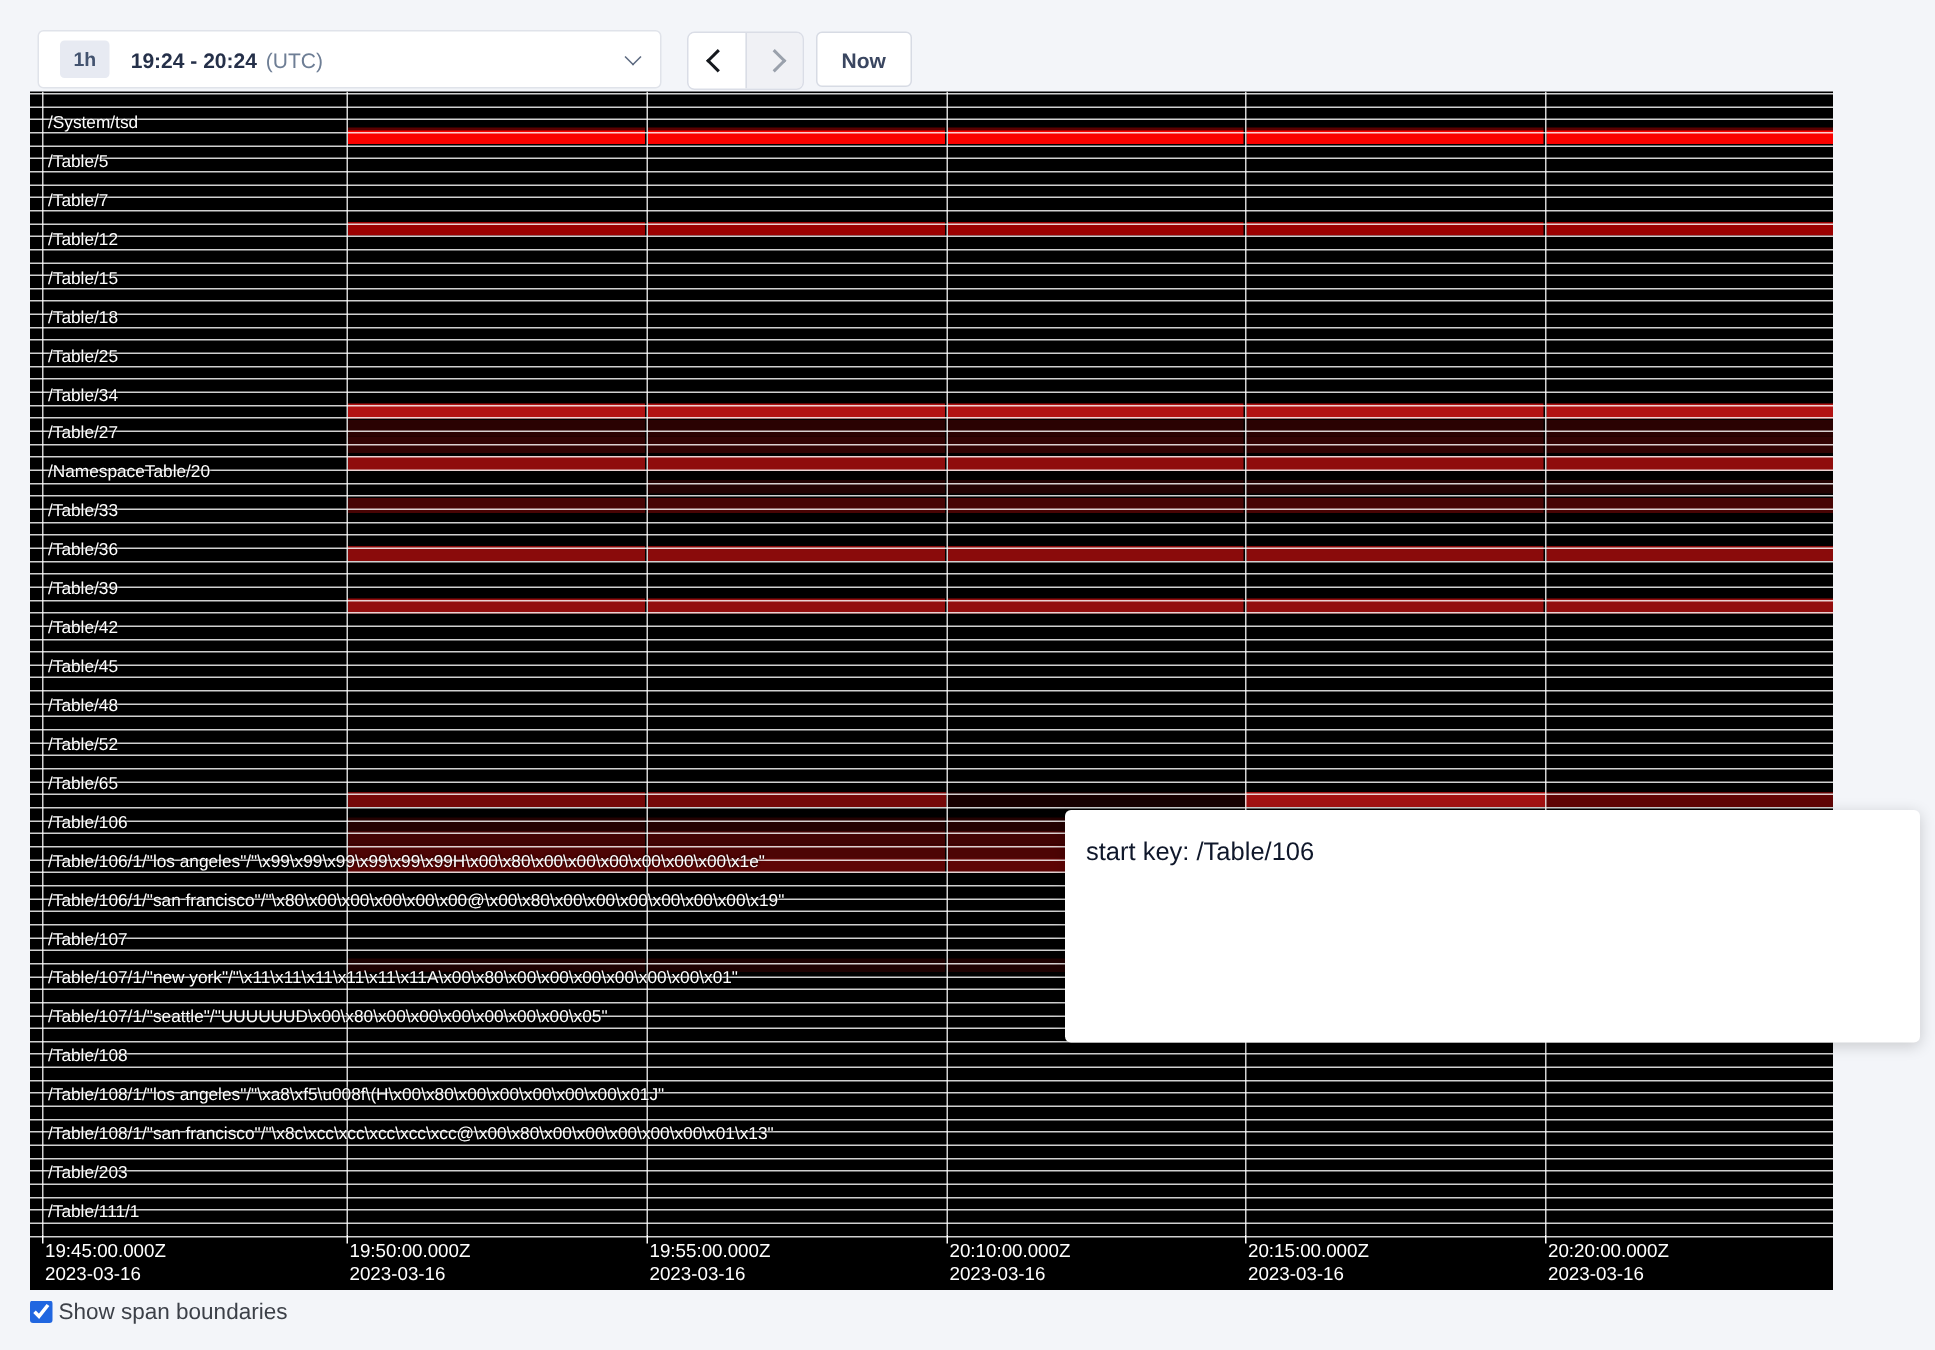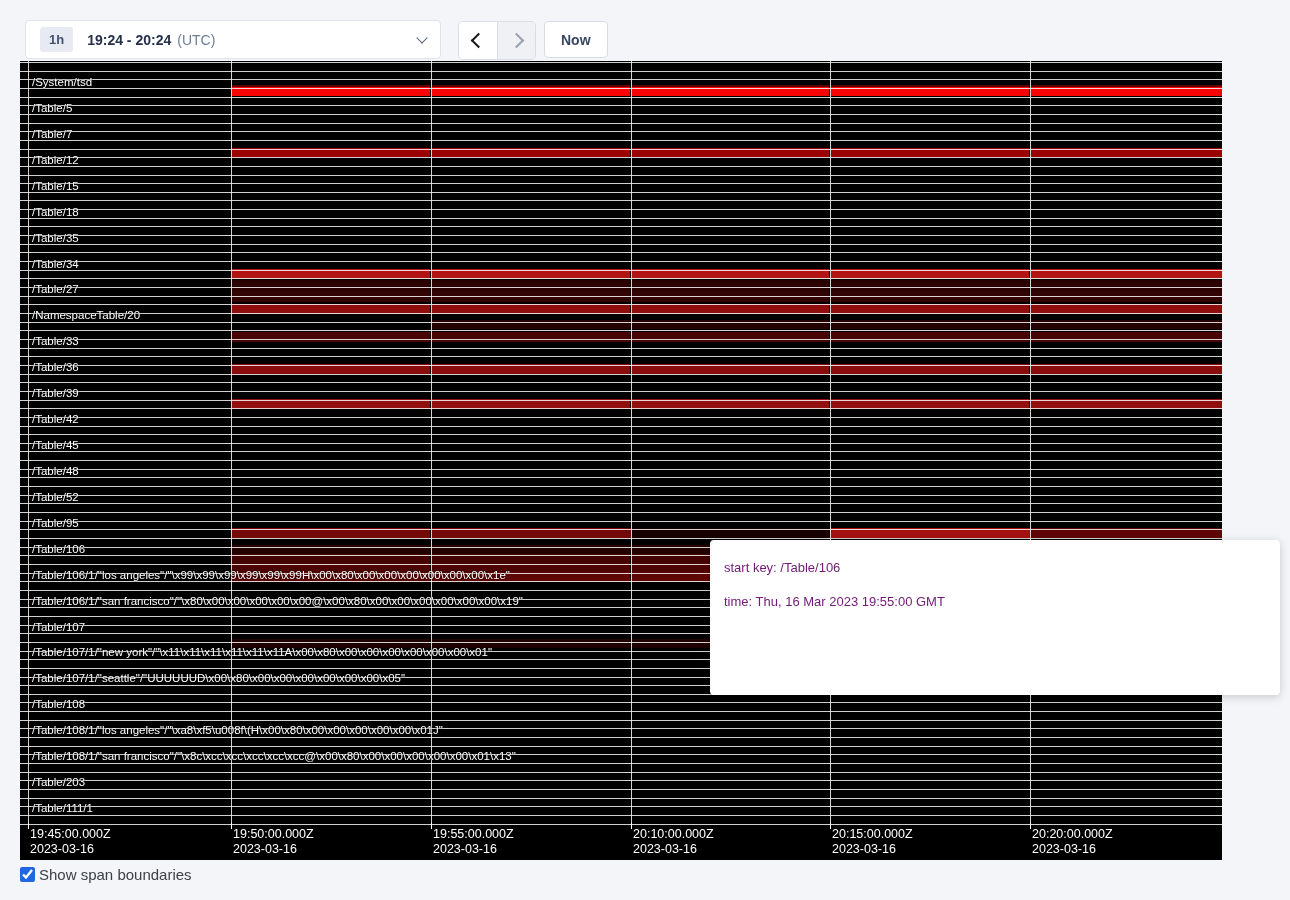--- a/index.html
+++ b/index.html
@@ -26,21 +26,21 @@
     font-size:14px;font-weight:bold;color:#3a4660;cursor:pointer;}
 
   
   .key-visualizer{position:absolute;left:20px;top:61px;width:1202px;height:799px;background:#000;}
   .heatmap-plot{position:absolute;inset:0;overflow:hidden;}
 
   
   .kv-tooltip{position:absolute;left:710px;top:540px;width:570px;height:155px;background:#fff;
     border-radius:4px;box-shadow:0 2px 10px rgba(0,0,0,0.18);box-sizing:border-box;
     padding:11px 10px 0 14px;z-index:20;}
-  .kv-tooltip div{color:#701a75;font-size:13px;line-height:34px;white-space:nowrap;overflow:hidden;}
+  .kv-tooltip div{color:#0f172a;font-size:17px;line-height:34px;white-space:nowrap;overflow:hidden;}
 
   
   .footer{position:absolute;left:20px;top:866px;display:flex;align-items:center;}
   .footer input{width:15px;height:15px;margin:0 4px 0 0;accent-color:#2066e0;}
   .footer span{font-size:15px;color:#3c4048;}
 </style>
 </head>
 <body>
 
 <div class="page">
@@ -249,32 +249,32 @@
         <div style="position: absolute; left: 810px; top: 0px; width: 1px; height: 762px; background: rgba(255, 255, 255, 0.82);"></div>
         <div style="position: absolute; left: 810px; top: 762px; width: 1px; height: 6px; background: rgb(255, 255, 255);"></div>
         <div style="position: absolute; left: 1010px; top: 0px; width: 1px; height: 762px; background: rgba(255, 255, 255, 0.82);"></div>
         <div style="position: absolute; left: 1010px; top: 762px; width: 1px; height: 6px; background: rgb(255, 255, 255);"></div>
         <div style="position: absolute; left: 12px; top: 15px; color: rgb(255, 255, 255); font: 11.5px / 13px &quot;Liberation Sans&quot;, sans-serif; white-space: nowrap; text-shadow: rgb(0, 0, 0) 0px 0px 2px;">/System/tsd</div>
         <div style="position: absolute; left: 12px; top: 40.93px; color: rgb(255, 255, 255); font: 11.5px / 13px &quot;Liberation Sans&quot;, sans-serif; white-space: nowrap; text-shadow: rgb(0, 0, 0) 0px 0px 2px;">/Table/5</div>
         <div style="position: absolute; left: 12px; top: 66.86px; color: rgb(255, 255, 255); font: 11.5px / 13px &quot;Liberation Sans&quot;, sans-serif; white-space: nowrap; text-shadow: rgb(0, 0, 0) 0px 0px 2px;">/Table/7</div>
         <div style="position: absolute; left: 12px; top: 92.79px; color: rgb(255, 255, 255); font: 11.5px / 13px &quot;Liberation Sans&quot;, sans-serif; white-space: nowrap; text-shadow: rgb(0, 0, 0) 0px 0px 2px;">/Table/12</div>
         <div style="position: absolute; left: 12px; top: 118.72px; color: rgb(255, 255, 255); font: 11.5px / 13px &quot;Liberation Sans&quot;, sans-serif; white-space: nowrap; text-shadow: rgb(0, 0, 0) 0px 0px 2px;">/Table/15</div>
         <div style="position: absolute; left: 12px; top: 144.65px; color: rgb(255, 255, 255); font: 11.5px / 13px &quot;Liberation Sans&quot;, sans-serif; white-space: nowrap; text-shadow: rgb(0, 0, 0) 0px 0px 2px;">/Table/18</div>
-        <div style="position: absolute; left: 12px; top: 170.58px; color: rgb(255, 255, 255); font: 11.5px / 13px &quot;Liberation Sans&quot;, sans-serif; white-space: nowrap; text-shadow: rgb(0, 0, 0) 0px 0px 2px;">/Table/35</div>
+        <div style="position: absolute; left: 12px; top: 170.58px; color: rgb(255, 255, 255); font: 11.5px / 13px &quot;Liberation Sans&quot;, sans-serif; white-space: nowrap; text-shadow: rgb(0, 0, 0) 0px 0px 2px;">/Table/25</div>
         <div style="position: absolute; left: 12px; top: 196.51px; color: rgb(255, 255, 255); font: 11.5px / 13px &quot;Liberation Sans&quot;, sans-serif; white-space: nowrap; text-shadow: rgb(0, 0, 0) 0px 0px 2px;">/Table/34</div>
         <div style="position: absolute; left: 12px; top: 222.44px; color: rgb(255, 255, 255); font: 11.5px / 13px &quot;Liberation Sans&quot;, sans-serif; white-space: nowrap; text-shadow: rgb(0, 0, 0) 0px 0px 2px;">/Table/27</div>
         <div style="position: absolute; left: 12px; top: 248.37px; color: rgb(255, 255, 255); font: 11.5px / 13px &quot;Liberation Sans&quot;, sans-serif; white-space: nowrap; text-shadow: rgb(0, 0, 0) 0px 0px 2px;">/NamespaceTable/20</div>
         <div style="position: absolute; left: 12px; top: 274.3px; color: rgb(255, 255, 255); font: 11.5px / 13px &quot;Liberation Sans&quot;, sans-serif; white-space: nowrap; text-shadow: rgb(0, 0, 0) 0px 0px 2px;">/Table/33</div>
         <div style="position: absolute; left: 12px; top: 300.23px; color: rgb(255, 255, 255); font: 11.5px / 13px &quot;Liberation Sans&quot;, sans-serif; white-space: nowrap; text-shadow: rgb(0, 0, 0) 0px 0px 2px;">/Table/36</div>
         <div style="position: absolute; left: 12px; top: 326.16px; color: rgb(255, 255, 255); font: 11.5px / 13px &quot;Liberation Sans&quot;, sans-serif; white-space: nowrap; text-shadow: rgb(0, 0, 0) 0px 0px 2px;">/Table/39</div>
         <div style="position: absolute; left: 12px; top: 352.09px; color: rgb(255, 255, 255); font: 11.5px / 13px &quot;Liberation Sans&quot;, sans-serif; white-space: nowrap; text-shadow: rgb(0, 0, 0) 0px 0px 2px;">/Table/42</div>
         <div style="position: absolute; left: 12px; top: 378.02px; color: rgb(255, 255, 255); font: 11.5px / 13px &quot;Liberation Sans&quot;, sans-serif; white-space: nowrap; text-shadow: rgb(0, 0, 0) 0px 0px 2px;">/Table/45</div>
         <div style="position: absolute; left: 12px; top: 403.95px; color: rgb(255, 255, 255); font: 11.5px / 13px &quot;Liberation Sans&quot;, sans-serif; white-space: nowrap; text-shadow: rgb(0, 0, 0) 0px 0px 2px;">/Table/48</div>
         <div style="position: absolute; left: 12px; top: 429.88px; color: rgb(255, 255, 255); font: 11.5px / 13px &quot;Liberation Sans&quot;, sans-serif; white-space: nowrap; text-shadow: rgb(0, 0, 0) 0px 0px 2px;">/Table/52</div>
-        <div style="position: absolute; left: 12px; top: 455.81px; color: rgb(255, 255, 255); font: 11.5px / 13px &quot;Liberation Sans&quot;, sans-serif; white-space: nowrap; text-shadow: rgb(0, 0, 0) 0px 0px 2px;">/Table/95</div>
+        <div style="position: absolute; left: 12px; top: 455.81px; color: rgb(255, 255, 255); font: 11.5px / 13px &quot;Liberation Sans&quot;, sans-serif; white-space: nowrap; text-shadow: rgb(0, 0, 0) 0px 0px 2px;">/Table/65</div>
         <div style="position: absolute; left: 12px; top: 481.74px; color: rgb(255, 255, 255); font: 11.5px / 13px &quot;Liberation Sans&quot;, sans-serif; white-space: nowrap; text-shadow: rgb(0, 0, 0) 0px 0px 2px;">/Table/106</div>
         <div style="position: absolute; left: 12px; top: 507.67px; color: rgb(255, 255, 255); font: 11.5px / 13px &quot;Liberation Sans&quot;, sans-serif; white-space: nowrap; text-shadow: rgb(0, 0, 0) 0px 0px 2px;">/Table/106/1/"los angeles"/"\x99\x99\x99\x99\x99\x99H\x00\x80\x00\x00\x00\x00\x00\x00\x1e"</div>
         <div style="position: absolute; left: 12px; top: 533.6px; color: rgb(255, 255, 255); font: 11.5px / 13px &quot;Liberation Sans&quot;, sans-serif; white-space: nowrap; text-shadow: rgb(0, 0, 0) 0px 0px 2px;">/Table/106/1/"san francisco"/"\x80\x00\x00\x00\x00\x00@\x00\x80\x00\x00\x00\x00\x00\x00\x19"</div>
         <div style="position: absolute; left: 12px; top: 559.53px; color: rgb(255, 255, 255); font: 11.5px / 13px &quot;Liberation Sans&quot;, sans-serif; white-space: nowrap; text-shadow: rgb(0, 0, 0) 0px 0px 2px;">/Table/107</div>
         <div style="position: absolute; left: 12px; top: 585.46px; color: rgb(255, 255, 255); font: 11.5px / 13px &quot;Liberation Sans&quot;, sans-serif; white-space: nowrap; text-shadow: rgb(0, 0, 0) 0px 0px 2px;">/Table/107/1/"new york"/"\x11\x11\x11\x11\x11\x11A\x00\x80\x00\x00\x00\x00\x00\x00\x01"</div>
         <div style="position: absolute; left: 12px; top: 611.39px; color: rgb(255, 255, 255); font: 11.5px / 13px &quot;Liberation Sans&quot;, sans-serif; white-space: nowrap; text-shadow: rgb(0, 0, 0) 0px 0px 2px;">/Table/107/1/"seattle"/"UUUUUUD\x00\x80\x00\x00\x00\x00\x00\x00\x05"</div>
         <div style="position: absolute; left: 12px; top: 637.32px; color: rgb(255, 255, 255); font: 11.5px / 13px &quot;Liberation Sans&quot;, sans-serif; white-space: nowrap; text-shadow: rgb(0, 0, 0) 0px 0px 2px;">/Table/108</div>
         <div style="position: absolute; left: 12px; top: 663.25px; color: rgb(255, 255, 255); font: 11.5px / 13px &quot;Liberation Sans&quot;, sans-serif; white-space: nowrap; text-shadow: rgb(0, 0, 0) 0px 0px 2px;">/Table/108/1/"los angeles"/"\xa8\xf5\u008f\(H\x00\x80\x00\x00\x00\x00\x00\x01J"</div>
         <div style="position: absolute; left: 12px; top: 689.18px; color: rgb(255, 255, 255); font: 11.5px / 13px &quot;Liberation Sans&quot;, sans-serif; white-space: nowrap; text-shadow: rgb(0, 0, 0) 0px 0px 2px;">/Table/108/1/"san francisco"/"\x8c\xcc\xcc\xcc\xcc\xcc@\x00\x80\x00\x00\x00\x00\x00\x01\x13"</div>
         <div style="position: absolute; left: 12px; top: 715.11px; color: rgb(255, 255, 255); font: 11.5px / 13px &quot;Liberation Sans&quot;, sans-serif; white-space: nowrap; text-shadow: rgb(0, 0, 0) 0px 0px 2px;">/Table/203</div>
@@ -301,21 +301,20 @@
         </div>
         <div style="position: absolute; left: 1012px; top: 766px; color: rgb(255, 255, 255); font: 12.5px / 15px &quot;Liberation Sans&quot;, sans-serif; white-space: nowrap;">
           <div>20:20:00.000Z</div>
           <div>2023-03-16</div>
         </div>
       </div>
   </div>
 
   <div class="kv-tooltip">
     <div>start key: /Table/106</div>
-    <div>time: Thu, 16 Mar 2023 19:55:00 GMT</div>
   </div>
 
   <label class="footer">
     <input type="checkbox" checked="" style="">
     <span>Show span boundaries</span>
   </label>
 
 </div>
 
 </body></html>

